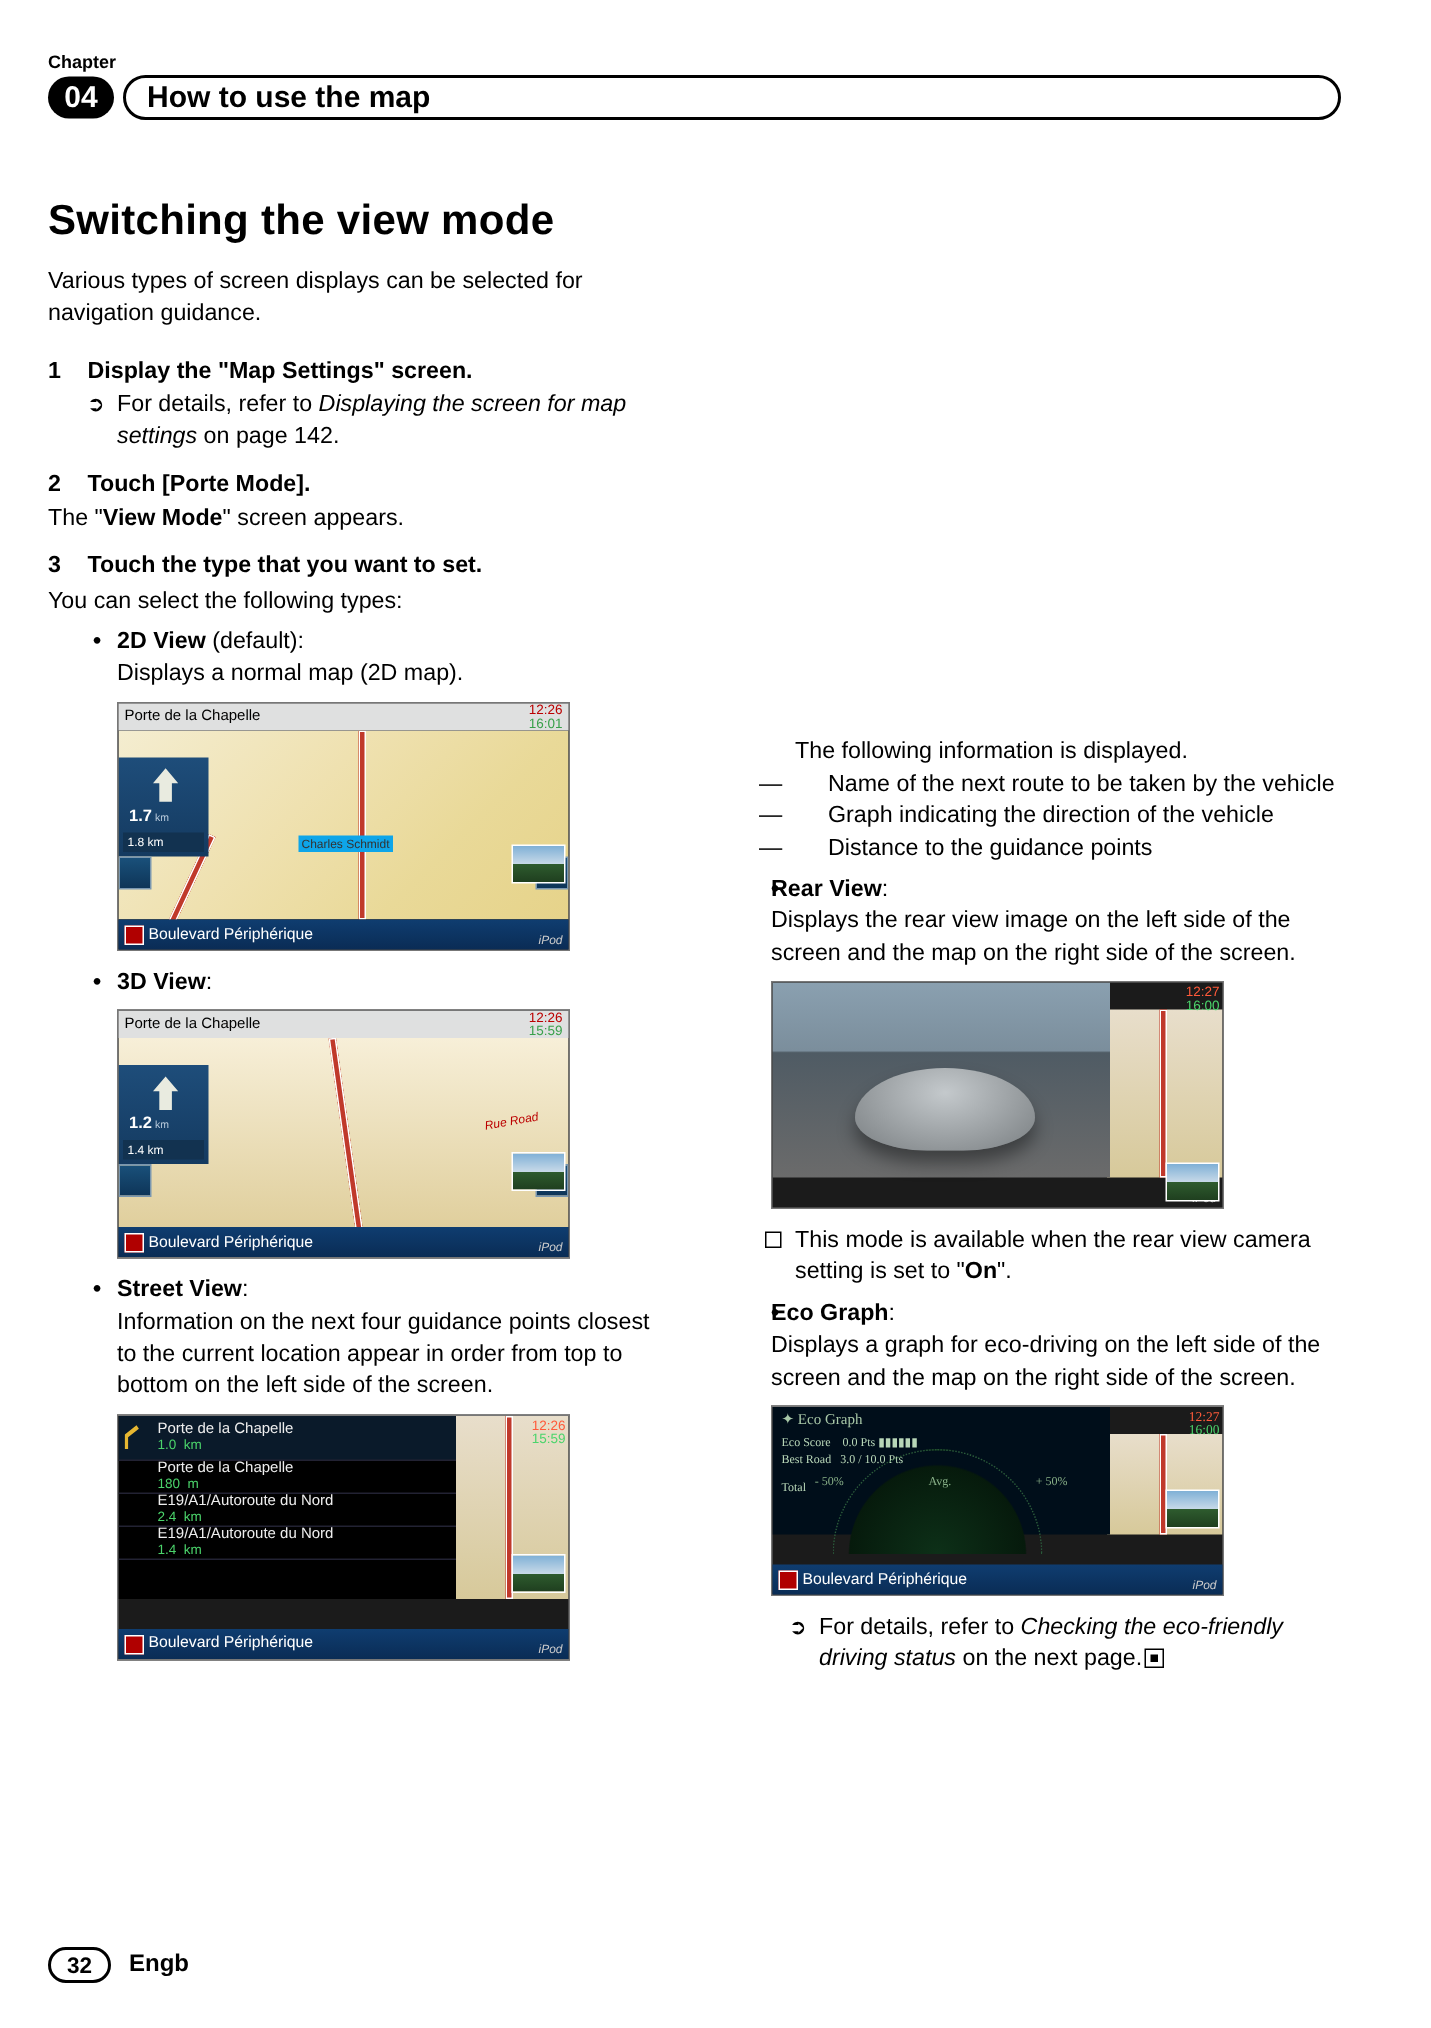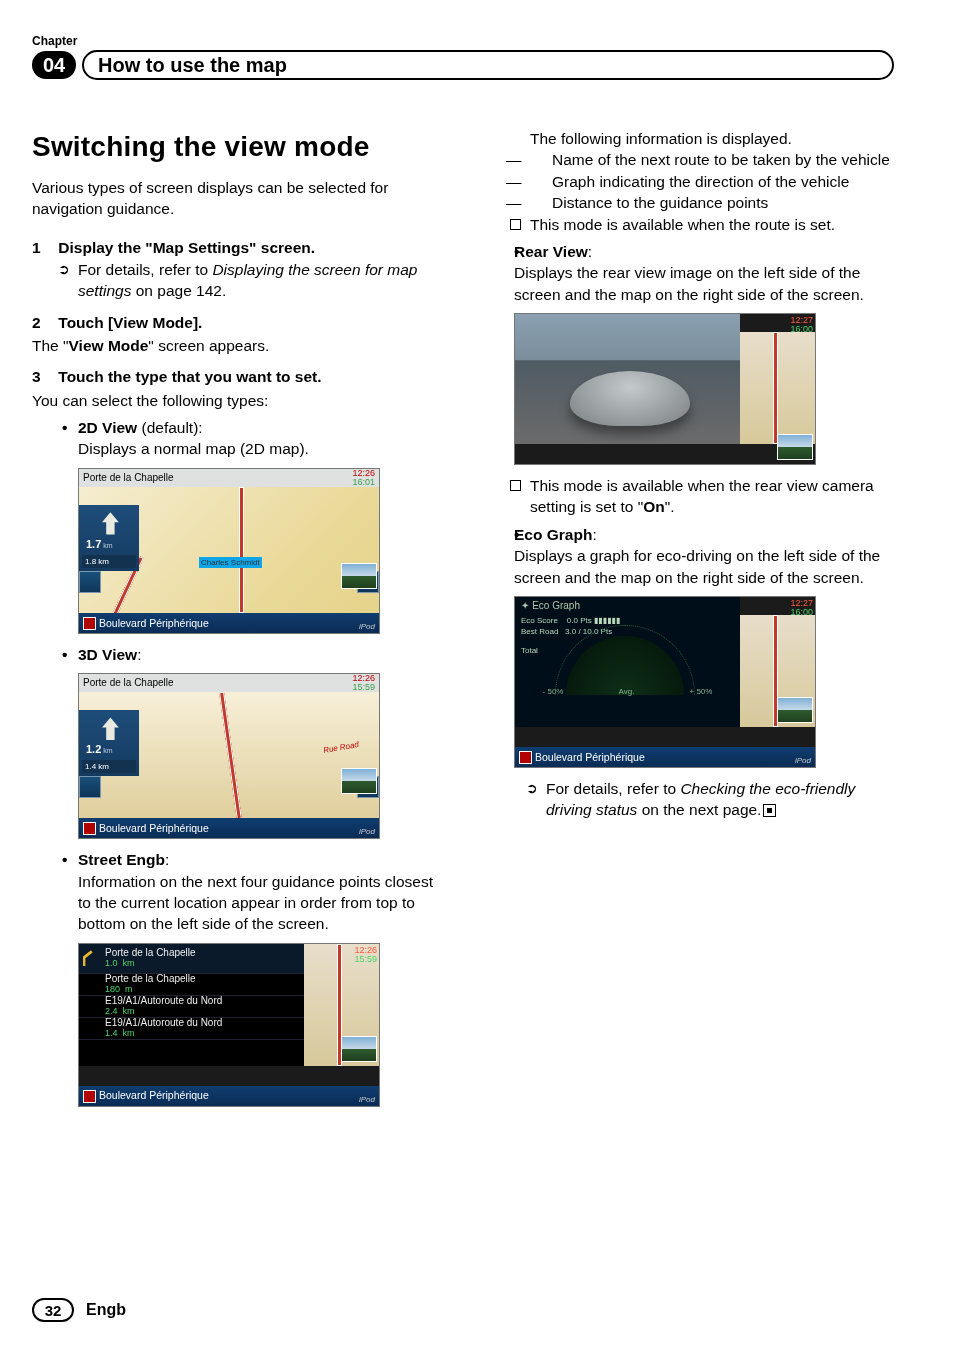--- a/index.html
+++ b/index.html
@@ -21,21 +21,21 @@
     align-items: center; justify-content: center; line-height: 1;
   }
   .title-pill {
     flex: 1; border: 2px solid #000; border-radius: 18px;
     margin-left: 6px; height: 30px; display: flex;
     align-items: center; padding-left: 14px; font-weight: bold;
     font-size: 20px;
   }
   .columns {
     display: flex; gap: 42px; margin-top: 48px;
-    font-size: 15.5px; line-height: 1.38;
+    font-size: 15.5px; line-height: 1.38; align-items: flex-end;
   }
   .col { width: 410px; }
   h1.section-title { font-size: 28px; font-weight: 900; margin-bottom: 10px; letter-spacing: 0.2px; }
   .intro { margin-bottom: 18px; }
   .step-num { font-weight: bold; display: inline-block; width: 22px; }
   .step-title { font-weight: bold; }
   .step-line { margin-top: 4px; }
   .indent-1 { padding-left: 30px; }
   .indent-2 { padding-left: 46px; }
   .body-line { margin-top: 2px; }
@@ -140,21 +140,21 @@
     position: absolute; left: 0; top: 0; width: 225px; bottom: 20px;
     background: linear-gradient(#8aa0b0 0%, #7b8e9c 35%, #4f5b64 36%, #6b6b6b 100%);
     z-index: 3;
   }
   .rear-car {
     position: absolute; left: 55px; bottom: 18px; width: 120px; height: 55px;
     background: radial-gradient(ellipse at 50% 30%, #c4c9cc, #7a7f82);
     border-radius: 50% 50% 40% 40% / 60% 60% 40% 40%;
     box-shadow: 0 8px 12px rgba(0,0,0,0.4);
   }
-  .eco-figure .figure-body { height: 150px; }
+  .eco-figure .figure-body { height: 105px; font-family: Liberation Serif, serif; }
   .eco-panel {
     position: absolute; left: 0; top: 0; width: 225px; bottom: 20px;
     background: #000e1a; z-index: 3; padding: 2px 6px; font-size: 9px; color: #b8d7b8;
   }
   .eco-title-bar { color: #a8c8a8; font-size: 10px; margin-bottom: 2px; }
   .eco-gauge {
     position: absolute; left: 40px; top: 28px; width: 140px; height: 70px;
     border: 1px dotted #2a5a3a; border-bottom: none; border-radius: 140px 140px 0 0;
     background: radial-gradient(circle at 50% 100%, #0d3018 0%, #061a0c 60%, transparent 61%);
   }
@@ -205,21 +205,21 @@
     <p class="step-line">
       <span class="step-num">1</span>
       <span class="step-title">Display the "Map Settings" screen.</span>
     </p>
     <p class="ref-line">
       <span>For details, refer to </span><span class="i">Displaying the screen for map settings</span><span> on page 142.</span>
     </p>
 
     <p class="step-line" style="margin-top:10px">
       <span class="step-num">2</span>
-      <span class="step-title">Touch [View Mode].</span>
+      <span class="step-title">Touch [Porte Mode].</span>
     </p>
     <p class="body-line">
       <span>The "</span><span class="b">View Mode</span><span>" screen appears.</span>
     </p>
 
     <p class="step-line" style="margin-top:10px">
       <span class="step-num">3</span>
       <span class="step-title">Touch the type that you want to set.</span>
     </p>
     <p class="body-line">You can select the following types:</p>
@@ -280,21 +280,21 @@
         <div class="icon-btn br"></div>
         <div class="preview-img" style="right:2px;bottom:24px"></div>
       </div>
       <div class="bar-bot">
         <span>Boulevard Périphérique</span>
         <span class="ipod-label">iPod</span>
       </div>
     </div>
 
     <p class="bullet-line">
-      <span class="b">Street Engb</span><span>:</span>
+      <span class="b">Street View</span><span>:</span>
     </p>
     <p class="indent-2">Information on the next four guidance points closest to the current location appear in order from top to bottom on the left side of the screen.</p>
     <div class="figure">
       <div class="figure-body" style="height:142px">
         <div class="sv-list" style="top:0;bottom:20px">
           <div class="sv-item big">
             <div class="sv-arrow"></div>
             <div class="sv-text">
               <span class="sv-title">Porte de la Chapelle</span>
               <span class="sv-dist"><span>1.0</span>&nbsp;&nbsp;<span>km</span></span>
@@ -336,21 +336,20 @@
         <span class="ipod-label">iPod</span>
       </div>
     </div>
   </div>
 
   <div class="col">
     <p class="indent-2">The following information is displayed.</p>
     <p class="dash-line indent-2" style="padding-left:68px"><span>Name of the next route to be taken by the vehicle</span></p>
     <p class="dash-line indent-2" style="padding-left:68px"><span>Graph indicating the direction of the vehicle</span></p>
     <p class="dash-line indent-2" style="padding-left:68px"><span>Distance to the guidance points</span></p>
-    <p class="hollow-square-line"><span>This mode is available when the route is set.</span></p>
 
     <p class="bullet-line" style="padding-left:30px">
       <span class="b">Rear View</span><span>:</span>
     </p>
     <p class="indent-1">Displays the rear view image on the left side of the screen and the map on the right side of the screen.</p>
     <div class="figure rear-figure" style="margin-left:30px">
       <div class="figure-body">
         <div class="rear-img">
           <div class="rear-car"></div>
         </div>

